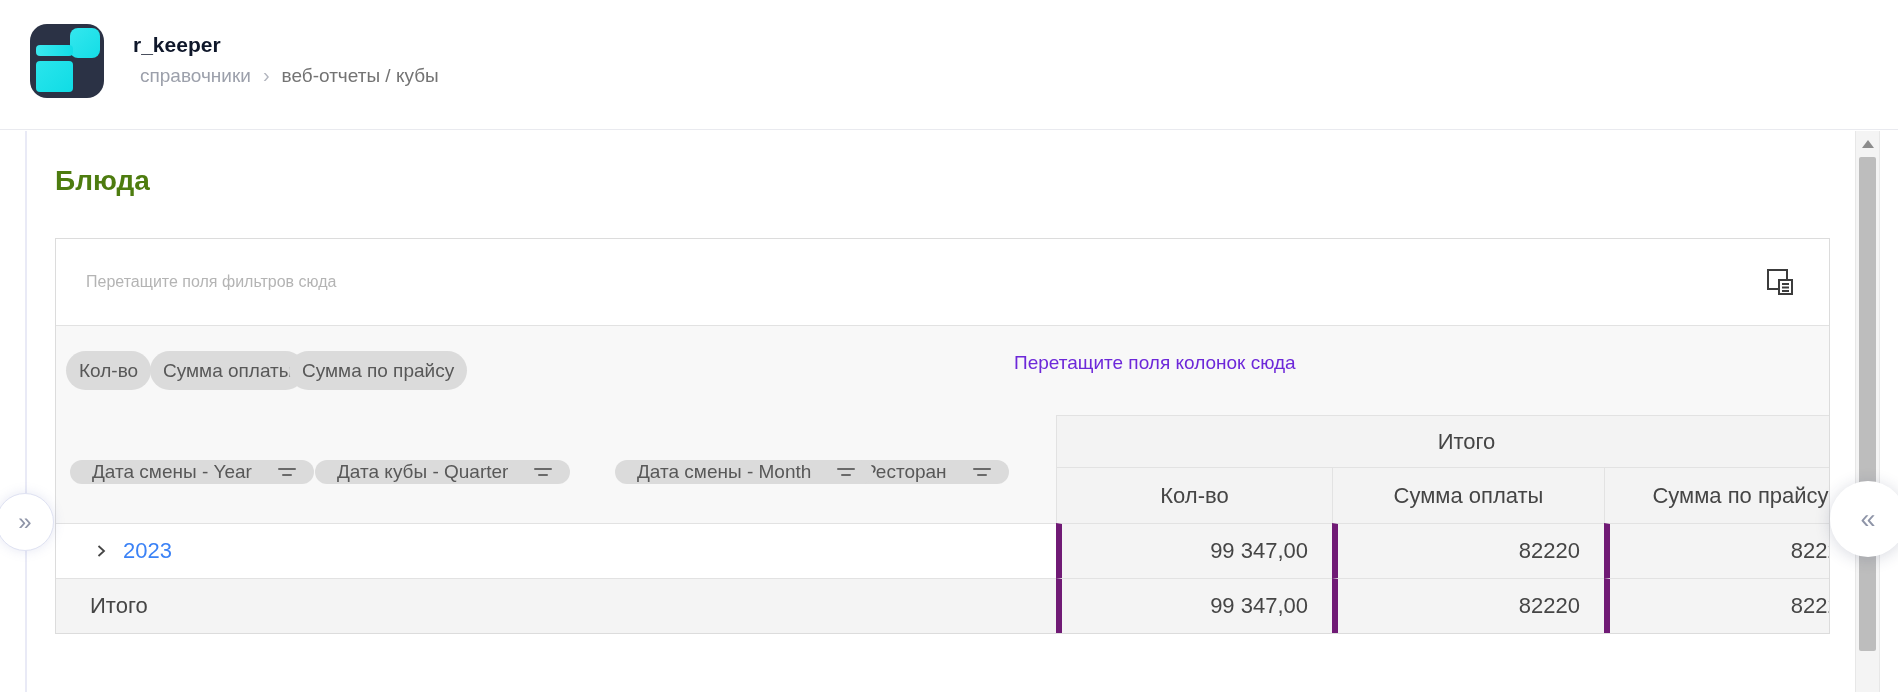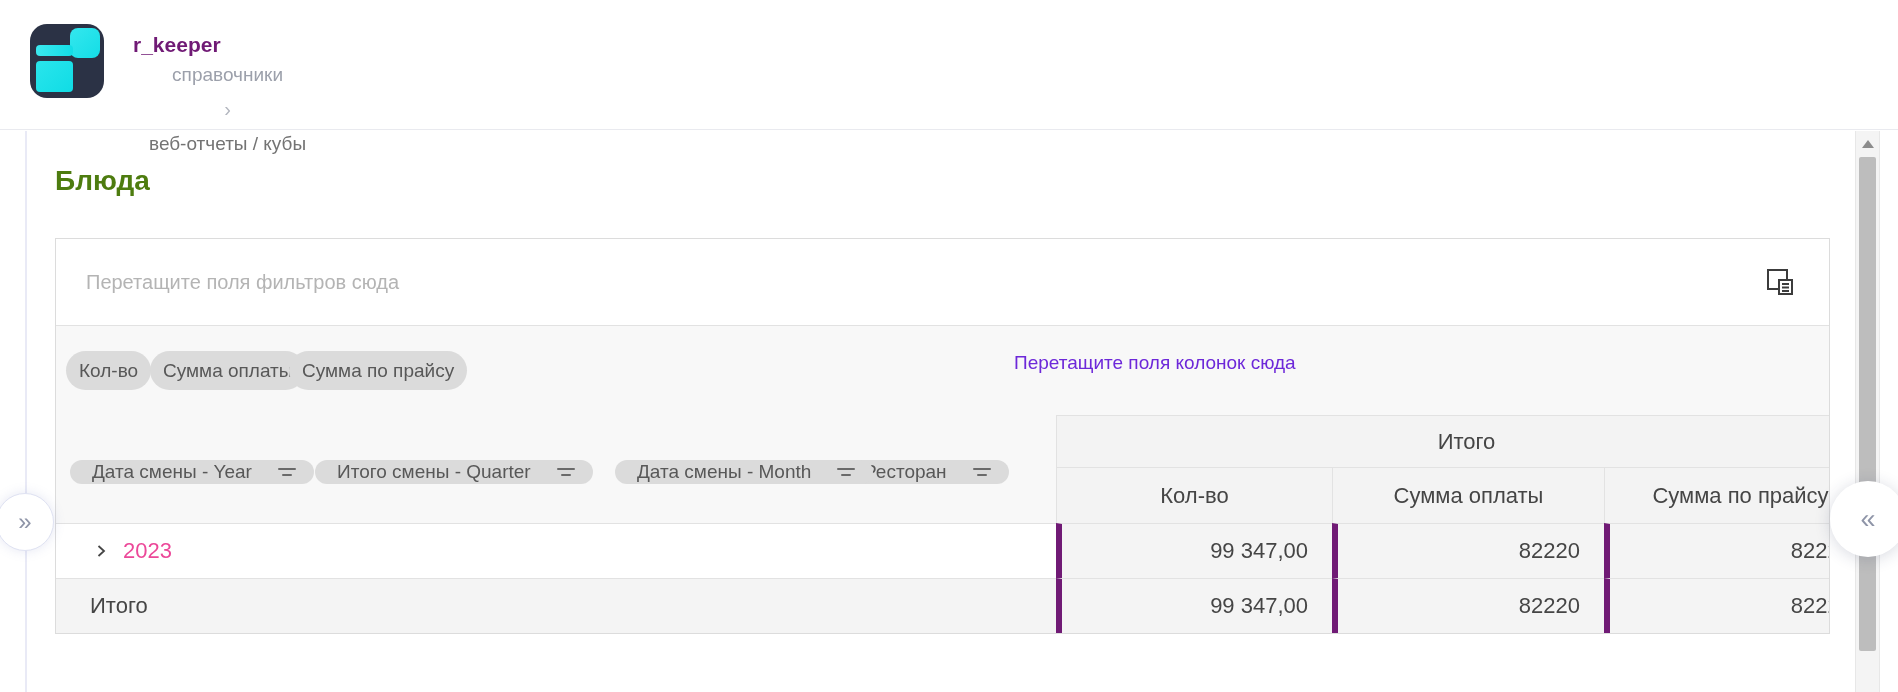--- a/index.html
+++ b/index.html
@@ -5,55 +5,55 @@
   * { margin:0; padding:0; box-sizing:border-box; }
   body { background:#fff; font-family:"Liberation Sans", sans-serif; }
   .screen { position:relative; width:1898px; height:692px; background:#ffffff; overflow:hidden; }
 
   
   .app-header { position:absolute; left:0; top:0; width:1898px; height:130px; background:#fff; border-bottom:1px solid #e9eaef; }
   .logo { position:absolute; left:30px; top:24px; width:74px; height:74px; border-radius:17px; background:#2b3245; overflow:hidden; }
   .logo .sh-tr { position:absolute; right:4px; top:4px; width:30px; height:30px; border-radius:8px; background:linear-gradient(135deg,#34e7ee,#14dde6); }
   .logo .sh-bar { position:absolute; left:6px; top:21px; width:37px; height:11px; border-radius:4px; background:linear-gradient(90deg,#3ce9ef,#12dde6); }
   .logo .sh-sq { position:absolute; left:6px; top:37px; width:37px; height:31px; border-radius:4px; background:linear-gradient(135deg,#2ae5ec,#10dce5); }
-  .app-title { position:absolute; left:133px; top:33px; font-size:21px; font-weight:700; color:#701a75; }
-  .breadcrumb { position:absolute; left:149px; top:64px; font-size:19px; color:#9ca0ab; display:flex; align-items:center; gap:12px;flex-direction:column; }
+  .app-title { position:absolute; left:133px; top:33px; font-size:21px; font-weight:700; color:#0f172a; }
+  .breadcrumb { position:absolute; left:140px; top:64px; font-size:19px; color:#9ca0ab; display:flex; align-items:center; gap:12px; }
   .breadcrumb .crumb-current { color:#737373; }
   .breadcrumb .crumb-sep { color:#b3b6bf; font-size:20px; }
 
   .header-right { position:absolute; right:0; top:0; height:130px; }
 
   
   .left-edge-line { position:absolute; left:25px; top:131px; width:2px; height:561px; background:#e9eaf6; }
   .expand-drawer-btn { position:absolute; left:-4px; top:493px; width:58px; height:58px; border-radius:50%; background:#fff; border:1px solid #dfe2f2; box-shadow:0 0 12px rgba(110,120,190,.18); display:flex; align-items:center; justify-content:center; font-size:24px; color:#8f95a8; cursor:pointer; z-index:4; }
 
   
   .page-title { position:absolute; left:55px; top:165px; font-size:28px; font-weight:700; color:#4d7c0f; }
 
   .pivot-panel { position:absolute; left:55px; top:238px; width:1775px; height:396px; background:#fff; border:1px solid #dcdcdc; overflow:hidden; }
 
   .filter-bar { position:absolute; left:0; top:0; width:1773px; height:87px; border-bottom:1px solid #e2e2e2; display:flex; align-items:center; }
-  .filter-placeholder { margin-left:30px; font-size:20px; color:#b4b4b4; }
+  .filter-placeholder { margin-left:30px; font-size:16px; color:#b4b4b4; }
   .field-chooser-btn { position:absolute; right:34px; top:28px; width:30px; height:30px; cursor:pointer; }
 
   .fields-zone { position:absolute; left:0; top:87px; width:1773px; height:197px; background:#f8f8f8; }
   .chip { position:absolute; height:39px; border-radius:19.5px; background:#dbdbdb; display:inline-flex; align-items:center; font-size:19px; color:#585858; cursor:grab; white-space:nowrap; }
   .chip.measure { padding:0 13px; top:25px; }
   .chip.rowfield { padding:0 18px 0 22px; top:134px; height:24px; border-radius:20px; gap:26px; }
   .filter-lines-icon { position:relative; width:18px; height:10px; flex:0 0 auto; cursor:pointer; }
   .filter-lines-icon::before { content:""; position:absolute; left:0; top:1px; width:18px; height:2.2px; background:#6a6a6a; border-radius:1px; }
   .filter-lines-icon::after { content:""; position:absolute; left:4px; top:7px; width:10px; height:2.2px; background:#6a6a6a; border-radius:1px; }
   .column-drop-label { position:absolute; left:958px; top:26px; font-size:19px; color:#6d28d9; }
 
   
   .tcell { position:absolute; font-size:22px; color:#454545; display:flex; align-items:center; }
   .grand-total-header { left:1000px; top:176px; width:820px; height:52px; background:#f3f3f3; border-top:1px solid #e2e2e2; border-left:1px solid #e2e2e2; justify-content:center; }
   .col-header { top:228px; height:56px; background:#f3f3f3; border-top:1px solid #e2e2e2; border-left:1px solid #e2e2e2; justify-content:center; cursor:pointer; }
   .row-header { left:0; width:1000px; height:55px; border-top:1px solid #e2e2e2; }
-  .row-header.r0 { top:284px; background:#ffffff; padding-left:37px; color:#ec4899; }
+  .row-header.r0 { top:284px; background:#ffffff; padding-left:37px; color:#3b82f6; }
   .row-header.r1 { top:339px; background:#f4f4f4; padding-left:34px; color:#454545; }
   .data-cell { height:55px; background:#f4f4f4; border-top:1px solid #e2e2e2; border-left:6px solid #701a75; justify-content:flex-end; padding-right:24px; }
   .c0 { left:1000px; width:276px; }
   .c1 { left:1276px; width:272px; }
   .c2 { left:1548px; width:272px; }
   .r0cells { top:284px; }
   .r1cells { top:339px; }
   .expand-btn { width:16px; height:16px; margin-right:14px; cursor:pointer; flex:0 0 auto; }
 
   
@@ -118,21 +118,21 @@
           <span>Сумма по прайсу</span>
         </div>
 
       <div class="column-drop-label">Перетащите поля колонок сюда</div>
 
       <div class="chip rowfield" style="left:14px">
         <span>Дата смены - Year</span>
         <span class="filter-lines-icon"></span>
       </div>
       <div class="chip rowfield" style="left:259px">
-        <span>Итого смены - Quarter</span>
+        <span>Дата кубы - Quarter</span>
         <span class="filter-lines-icon"></span>
       </div>
       <div class="chip rowfield" style="left:786px">
         <span>Ресторан</span>
         <span class="filter-lines-icon"></span>
       </div>
       <div class="chip rowfield" style="left:559px">
         <span>Дата смены - Month</span>
         <span class="filter-lines-icon"></span>
       </div>

